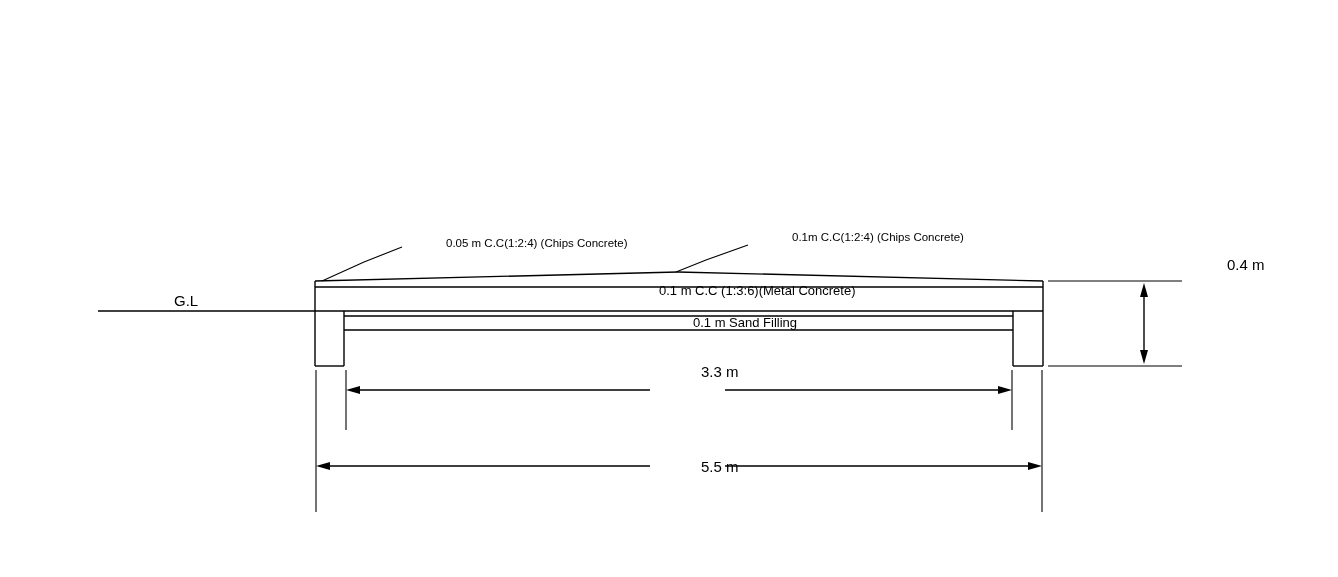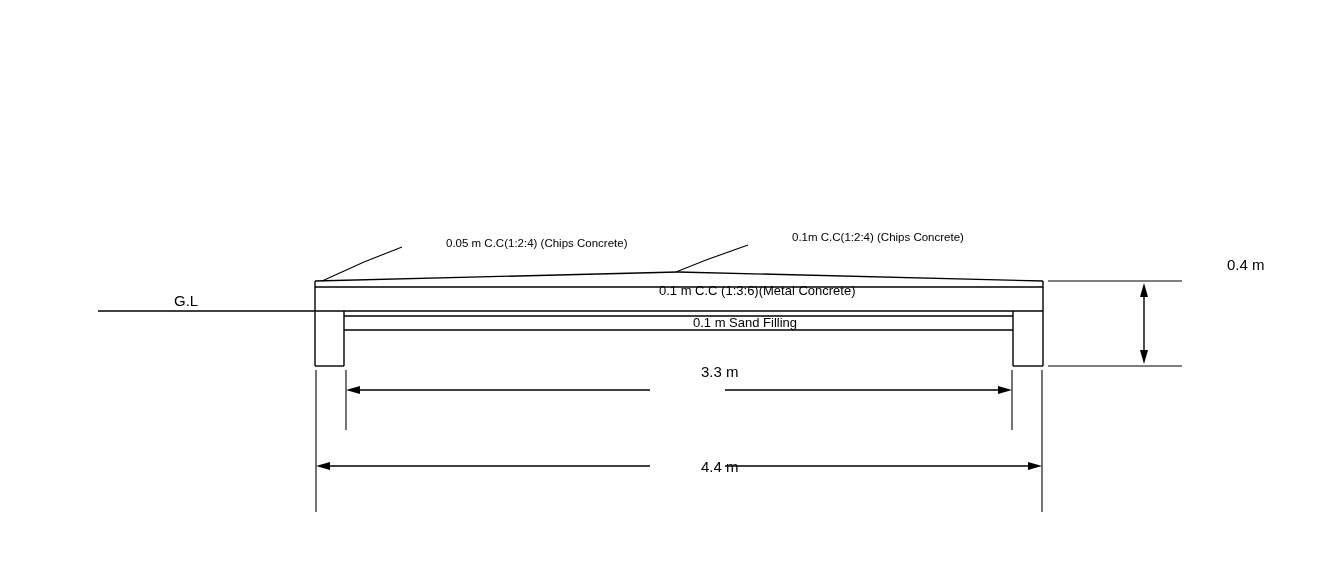--- a/index.html
+++ b/index.html
@@ -106,17 +106,17 @@
   <div class="lbl lbl-small" style="left:405px; top:238px;">0.05 m C.C(1:2:4) (Chips Concrete)</div>
 
   <div class="lbl lbl-small" style="left:751px; top:232px;">0.1m  C.C(1:2:4) (Chips Concrete)</div>
 
   <div class="lbl lbl-mid" style="left:618px; top:284px;">0.1 m C.C (1:3:6)(Metal Concrete)</div>
 
   <div class="lbl lbl-mid" style="left:642px; top:316px;margin-left:10px;">0.1 m  Sand Filling</div>
 
   <div class="lbl lbl-big" style="left:660px; top:364px;">3.3 m</div>
 
-  <div class="lbl lbl-big" style="left:660px; top:459px;">4.4 m</div>
+  <div class="lbl lbl-big" style="left:660px; top:459px;">5.5 m</div>
 
   <div class="lbl lbl-big" style="left:1186px; top:257px;">0.4 m</div>
 
 </div>
 
 </body></html>

